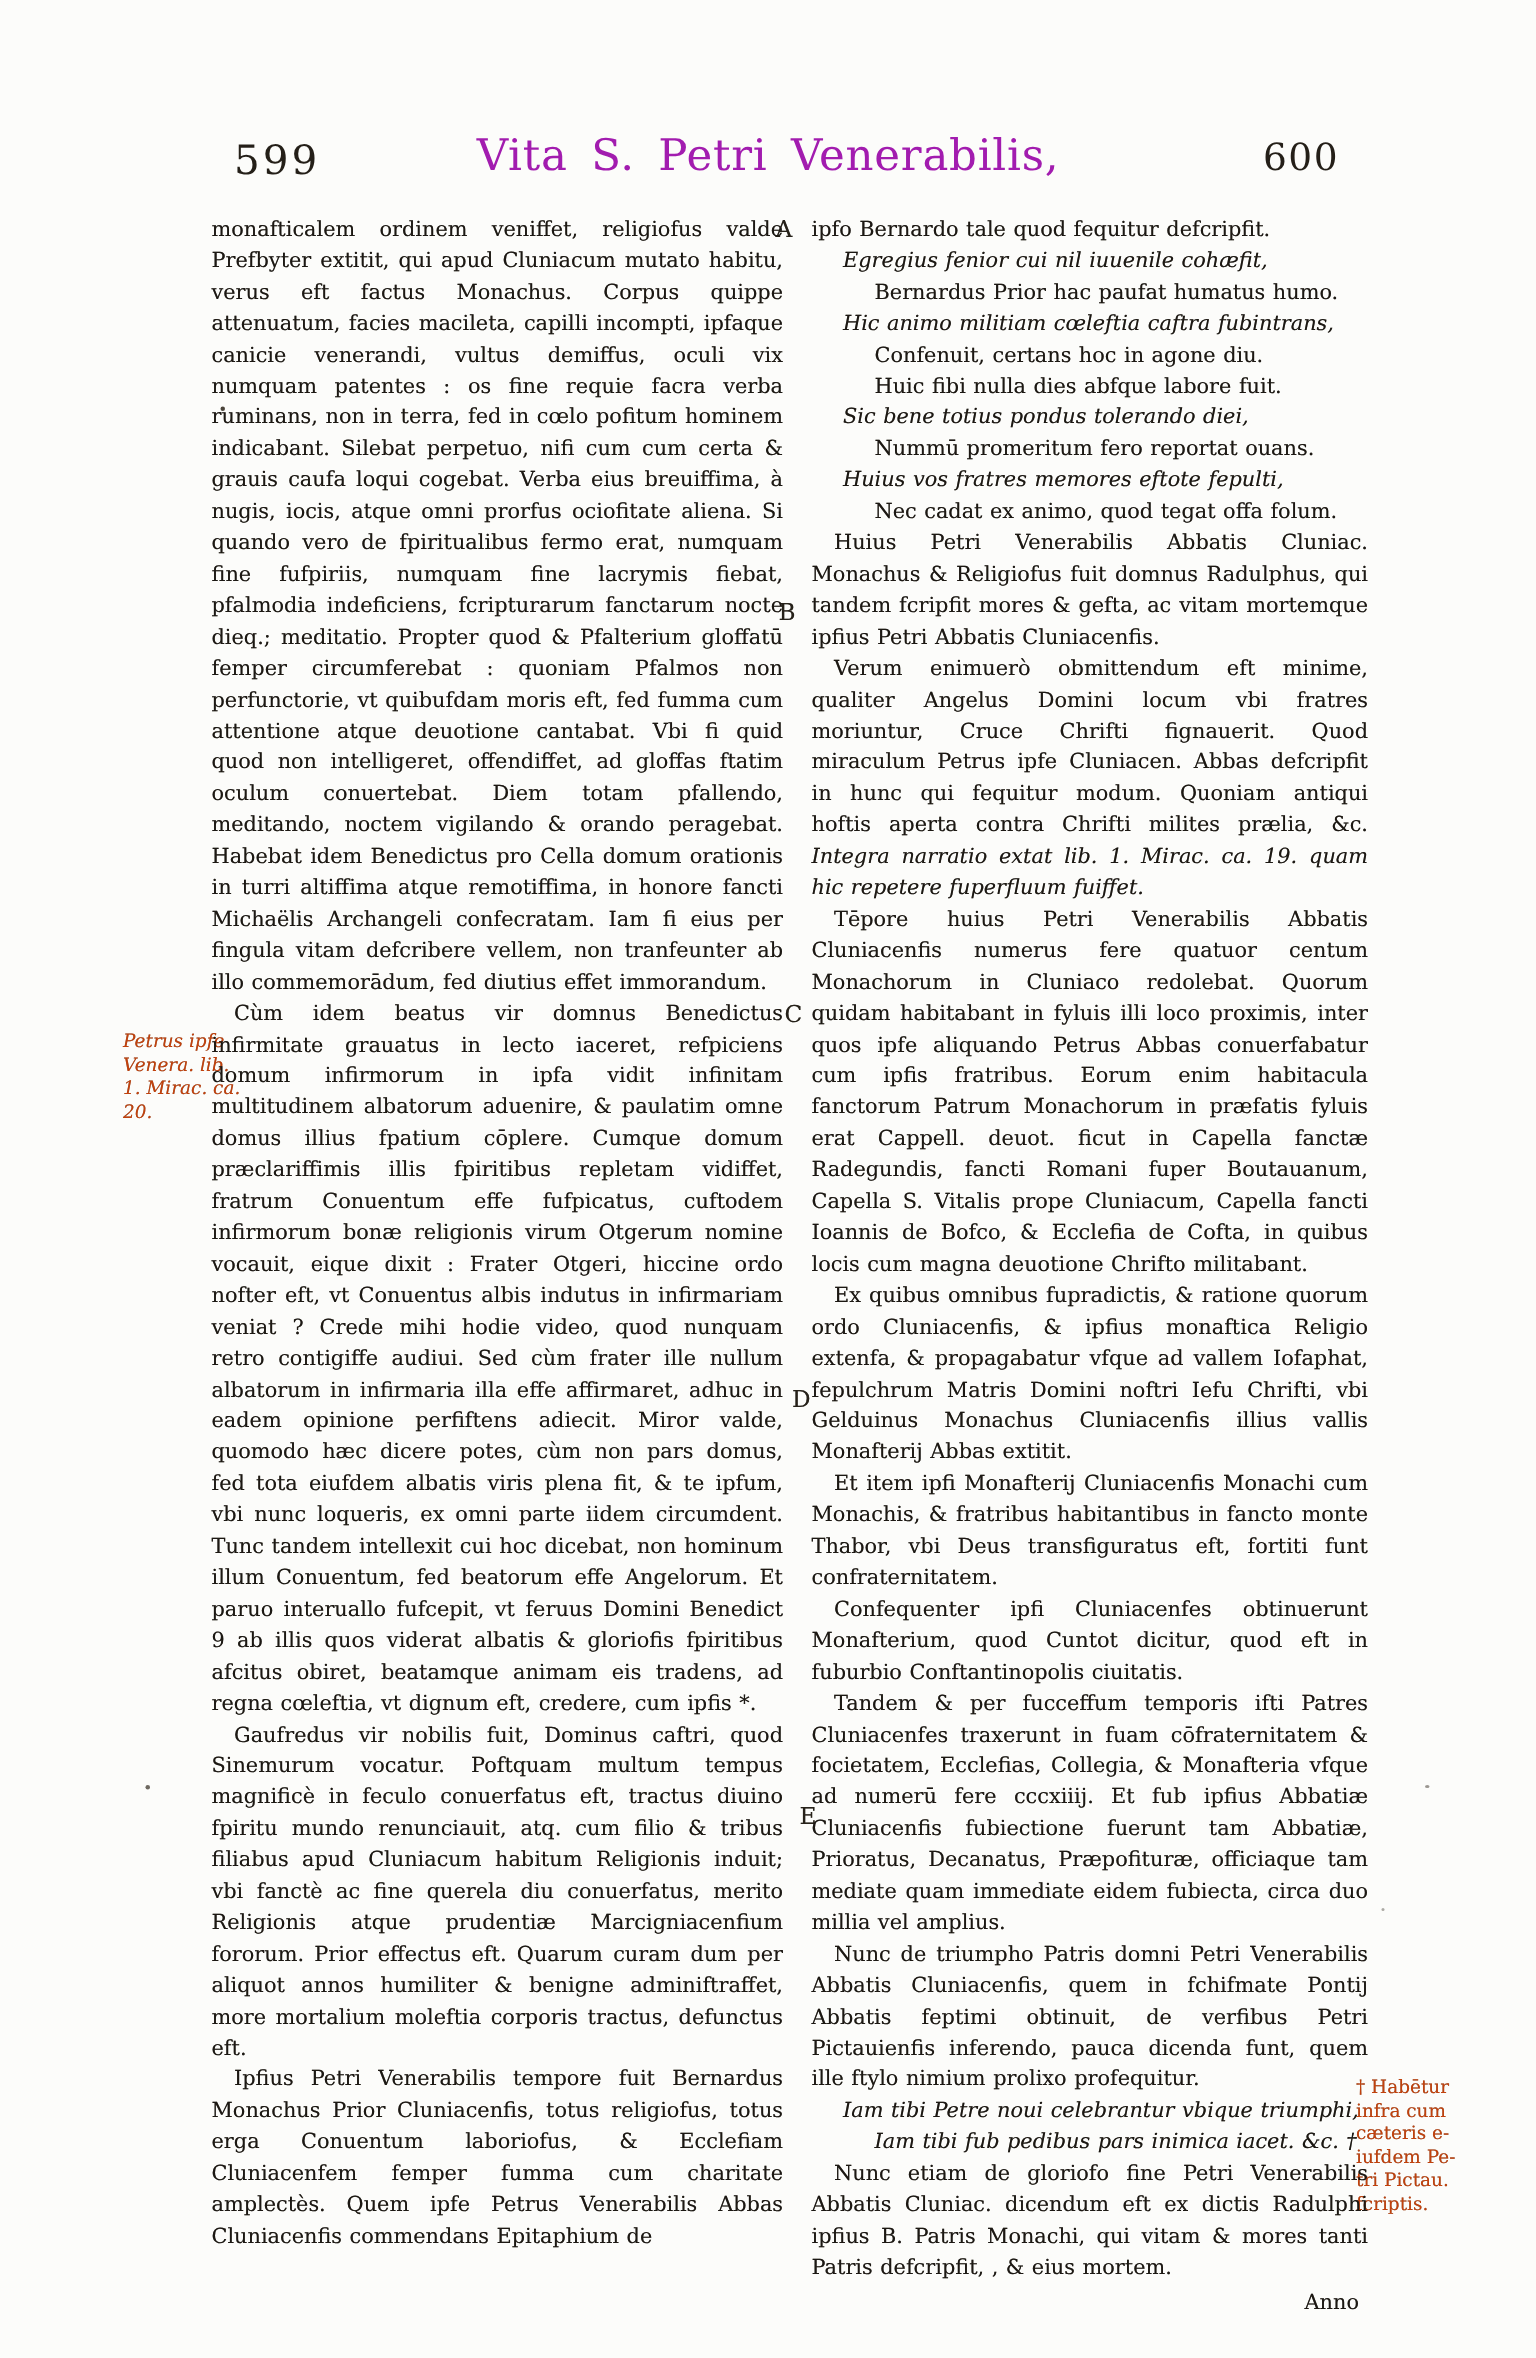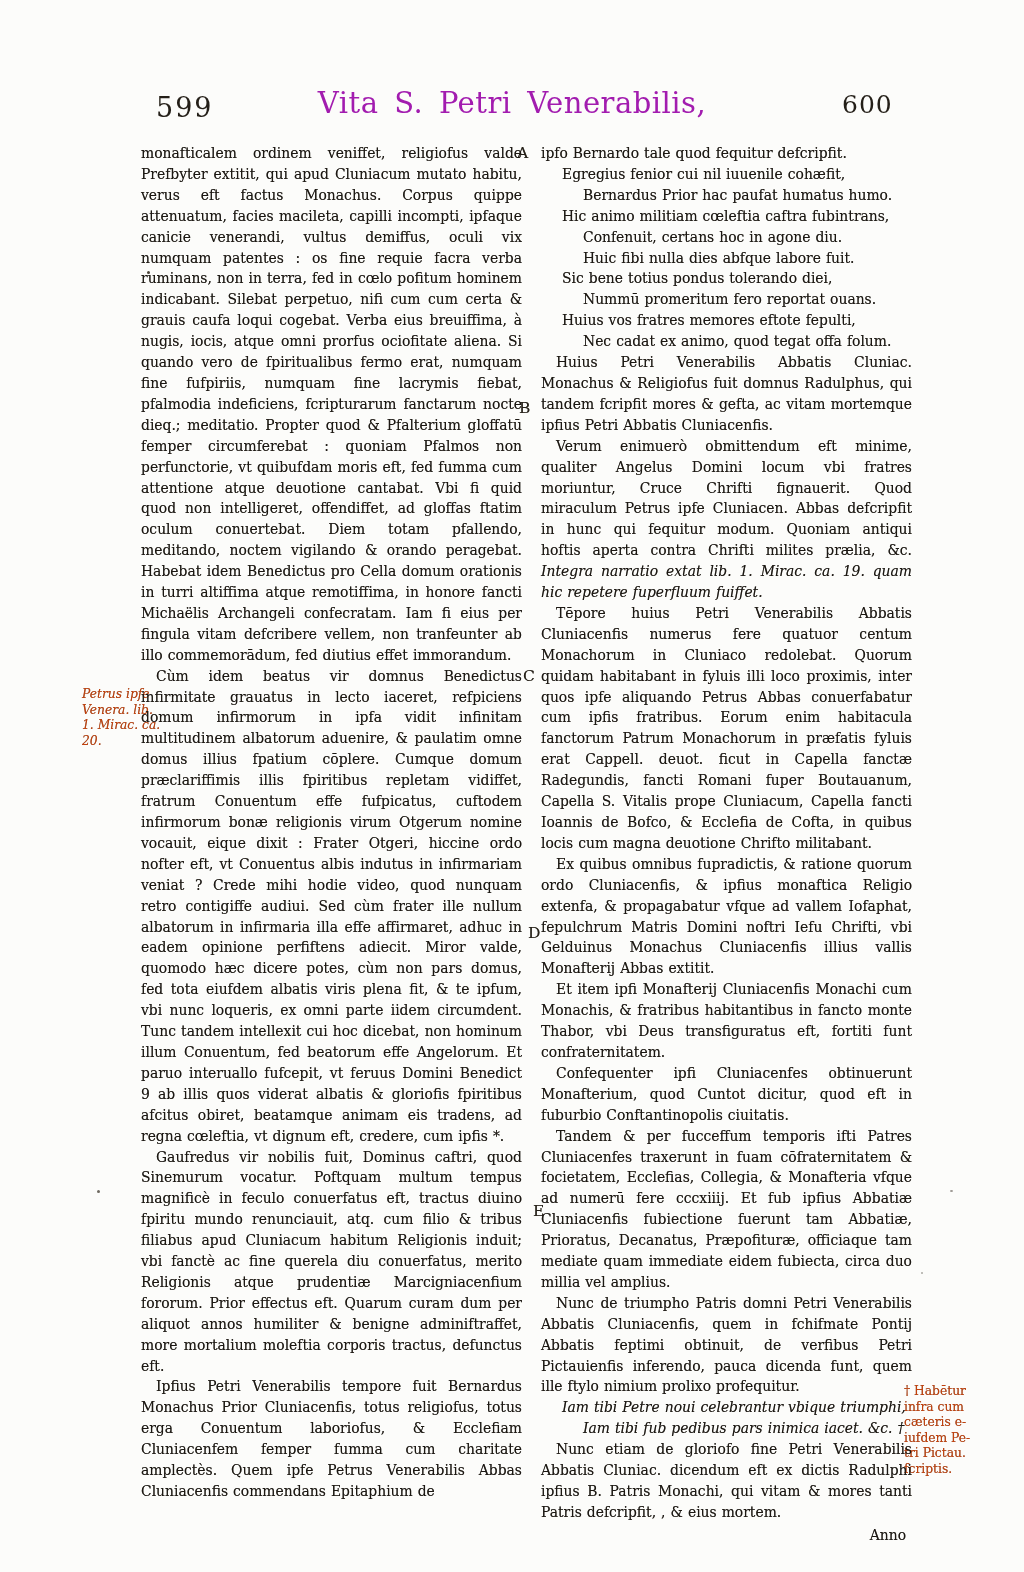--- a/index.html
+++ b/index.html
@@ -26,21 +26,21 @@
     word-spacing:0.6px;
     text-shadow:0 0 .4px rgba(30,25,18,.55);
   }
   .col-left{left:141px;width:381px;}
   .col-right{left:541px;width:371px;}
   .para{margin:0;}
   .para.indent{text-indent:15px;}
   .it{font-style:italic;}
   .verse{margin:0;text-align:left;}
   .vline{white-space:nowrap;}
-  .vline.lvl1{padding-left:21px;}
+  .vline.lvl1{padding-left:21px;font-style:italic;}
   .vline.lvl2{padding-left:42px;}
   .catchword{text-align:right;padding-right:6px;margin-top:2px;}
   
   .gutter-letter{
     position:absolute;font-size:15.5px;color:#262119;
     text-shadow:0 0 .4px rgba(30,25,18,.5);
   }
   .gl-a{left:517px;top:144px;}
   .gl-b{left:519px;top:399px;}
   .gl-c{left:523px;top:667px;}

